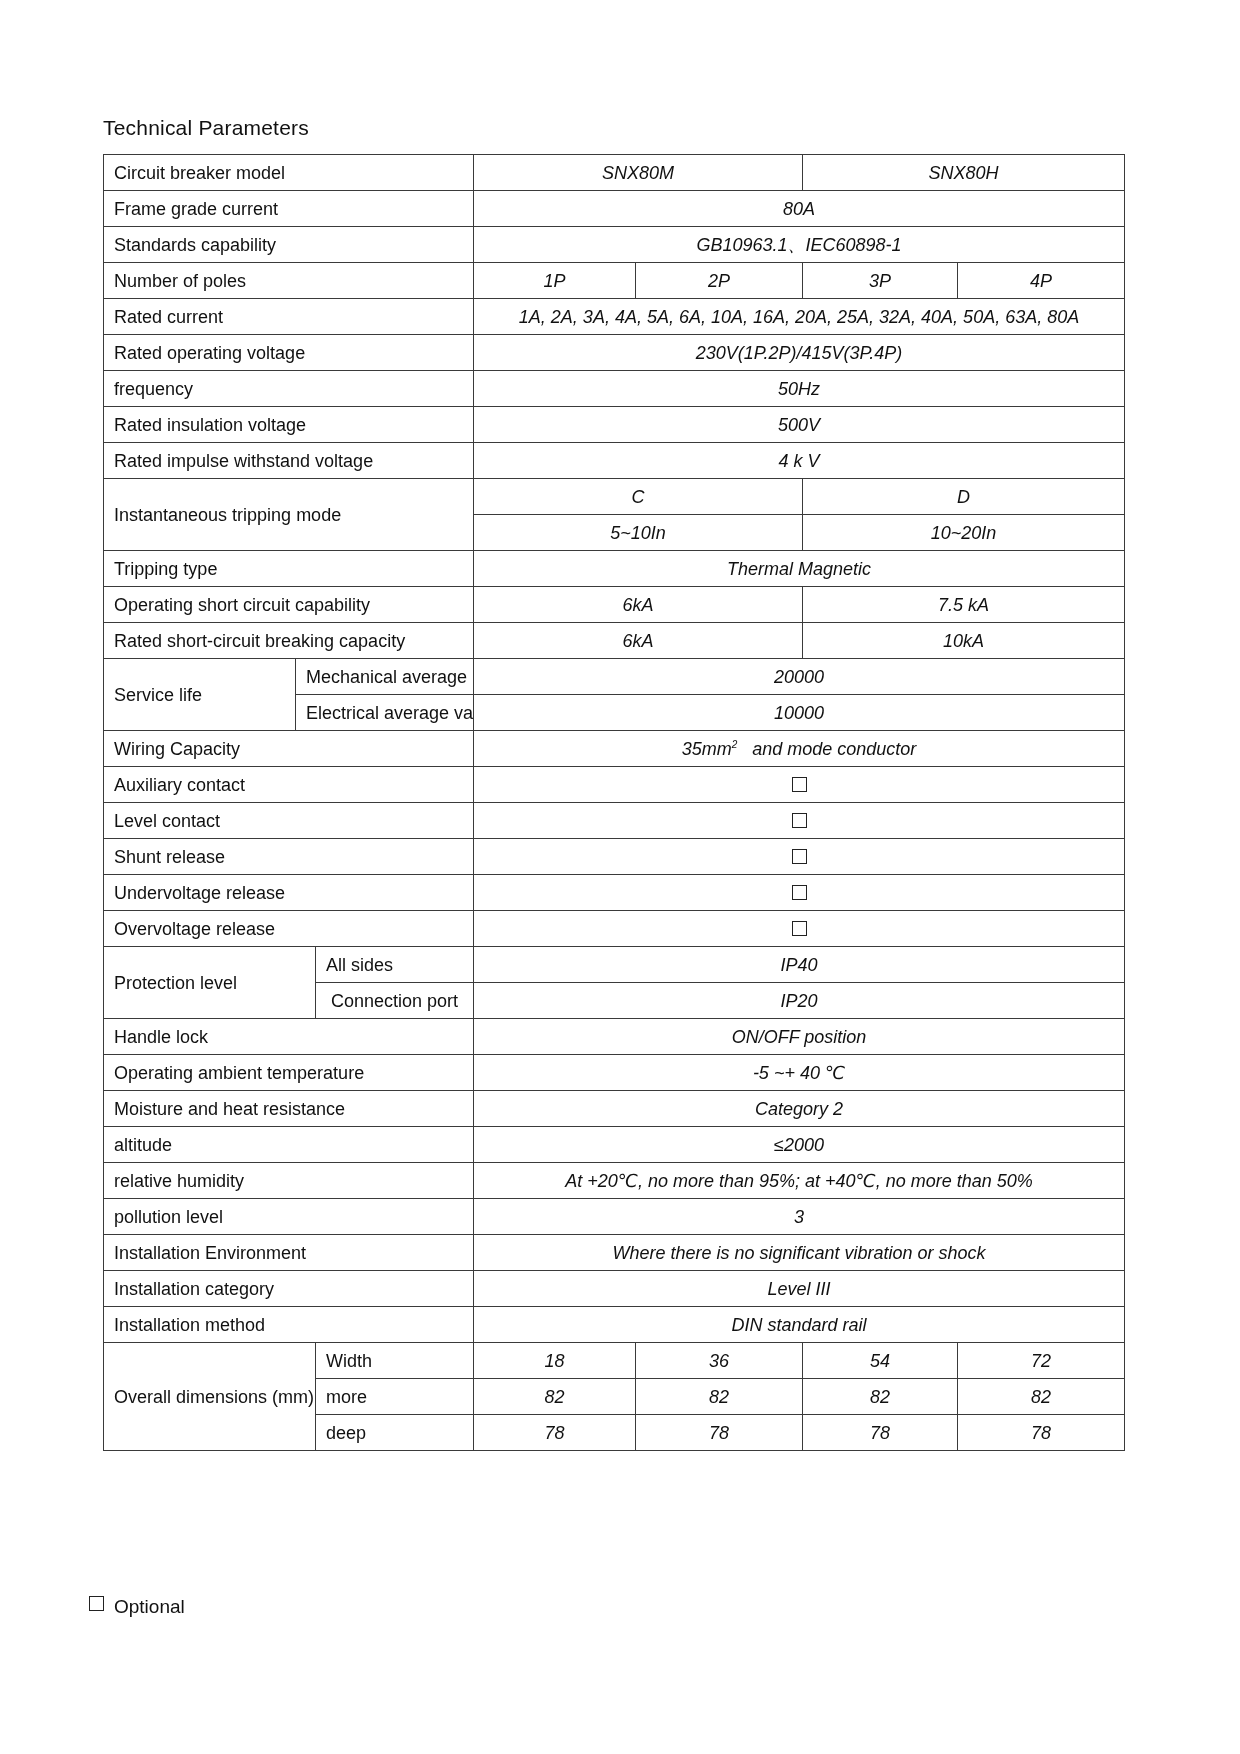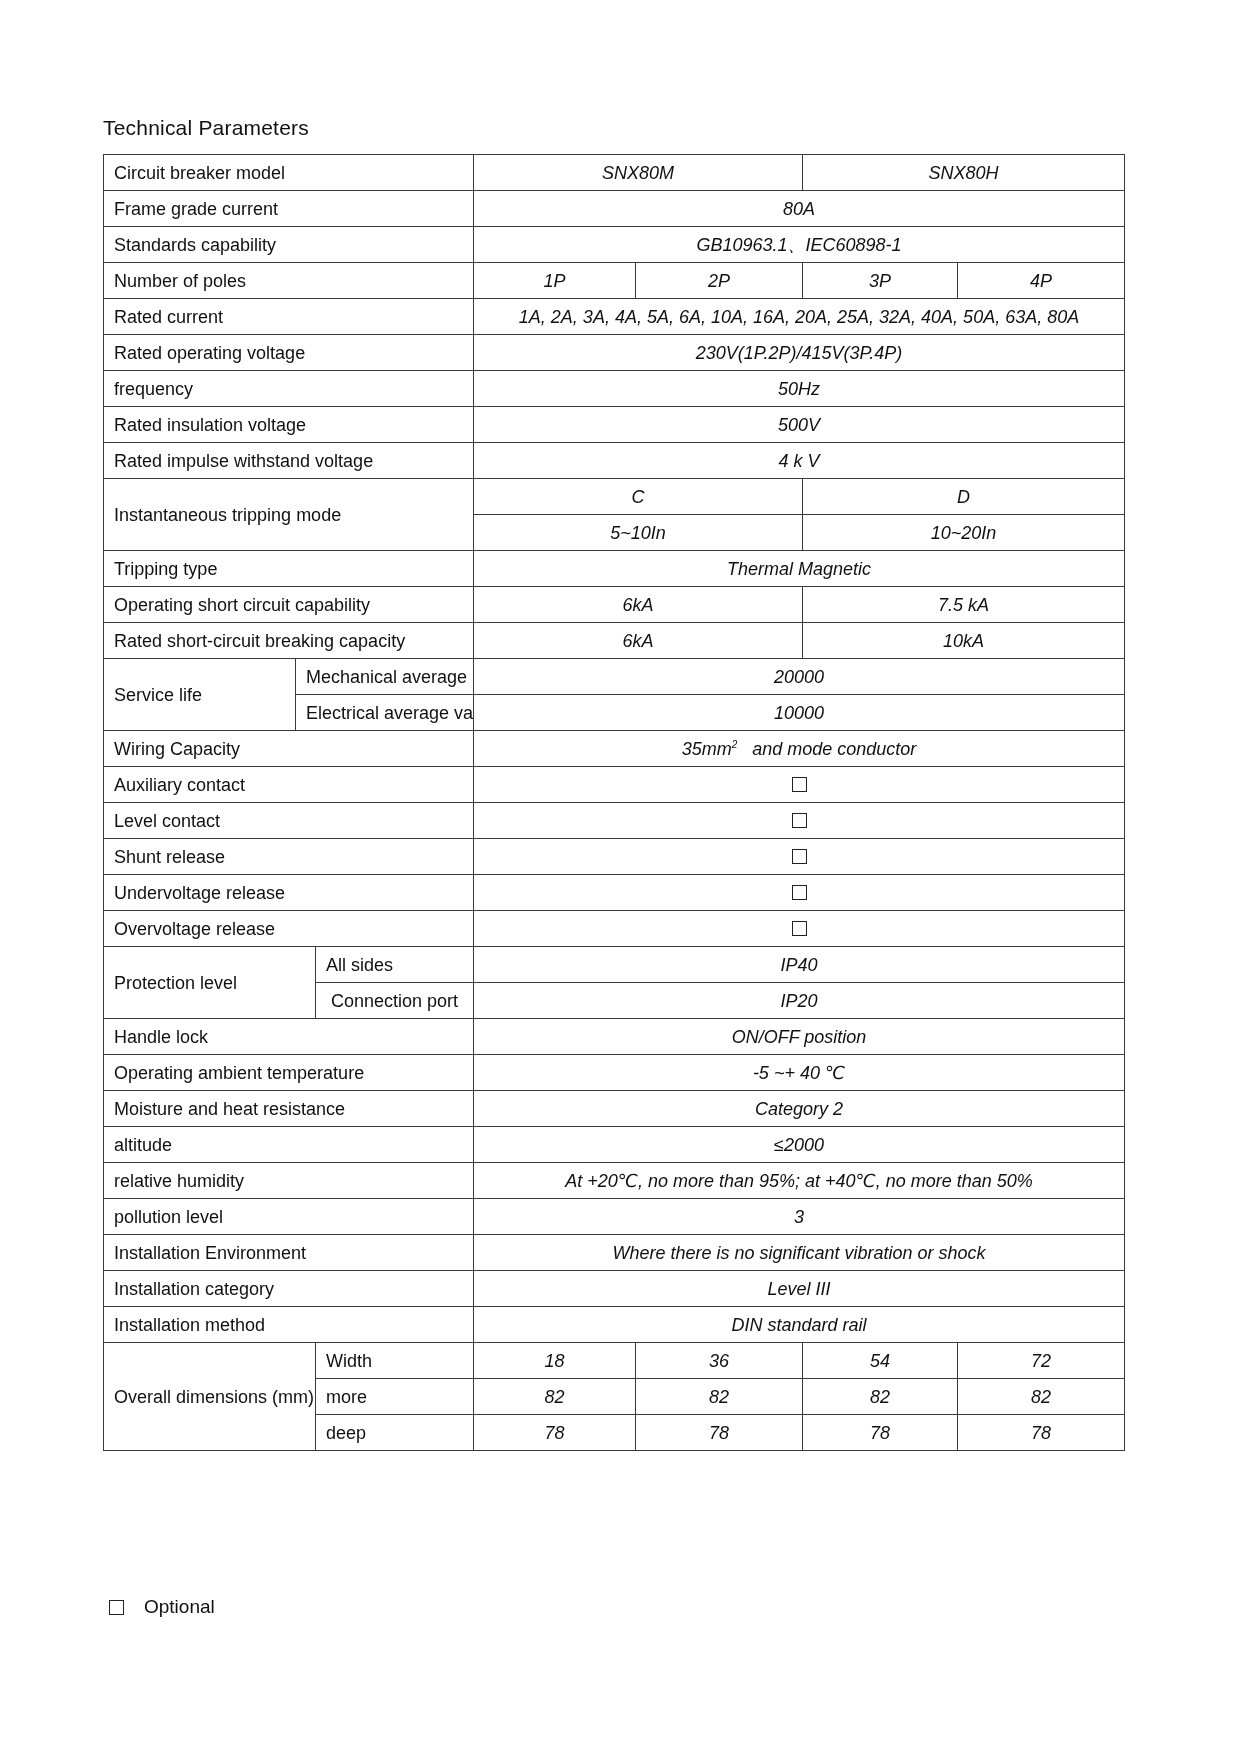--- a/index.html
+++ b/index.html
@@ -30,22 +30,22 @@
   }
   td.c { text-align: center; font-style: italic; }
   td.wrap { white-space: normal; line-height: 32px; padding-top: 2px; padding-bottom: 2px; }
   td.tall { height: 70px; text-align: center; }
   sup { font-size: 10px; vertical-align: super; line-height: 0; }
   .box {
     display: inline-block; width: 13px; height: 13px;
     border: 1.2px solid #222; vertical-align: -1px;
   }
   .footnote {
-    position: absolute; left: 109px; top: 1596px;
-    font-size: 19px; display: flex; align-items: center; gap: 20px;
+    position: absolute; left: 89px; top: 1596px;
+    font-size: 19px; display: flex; gap: 10px;
   }
 </style>
 </head>
 <body>
 
 <h1 class="title">Technical Parameters</h1>
 
 <table class="spec">
   <colgroup>
     <col style="width:192px">

